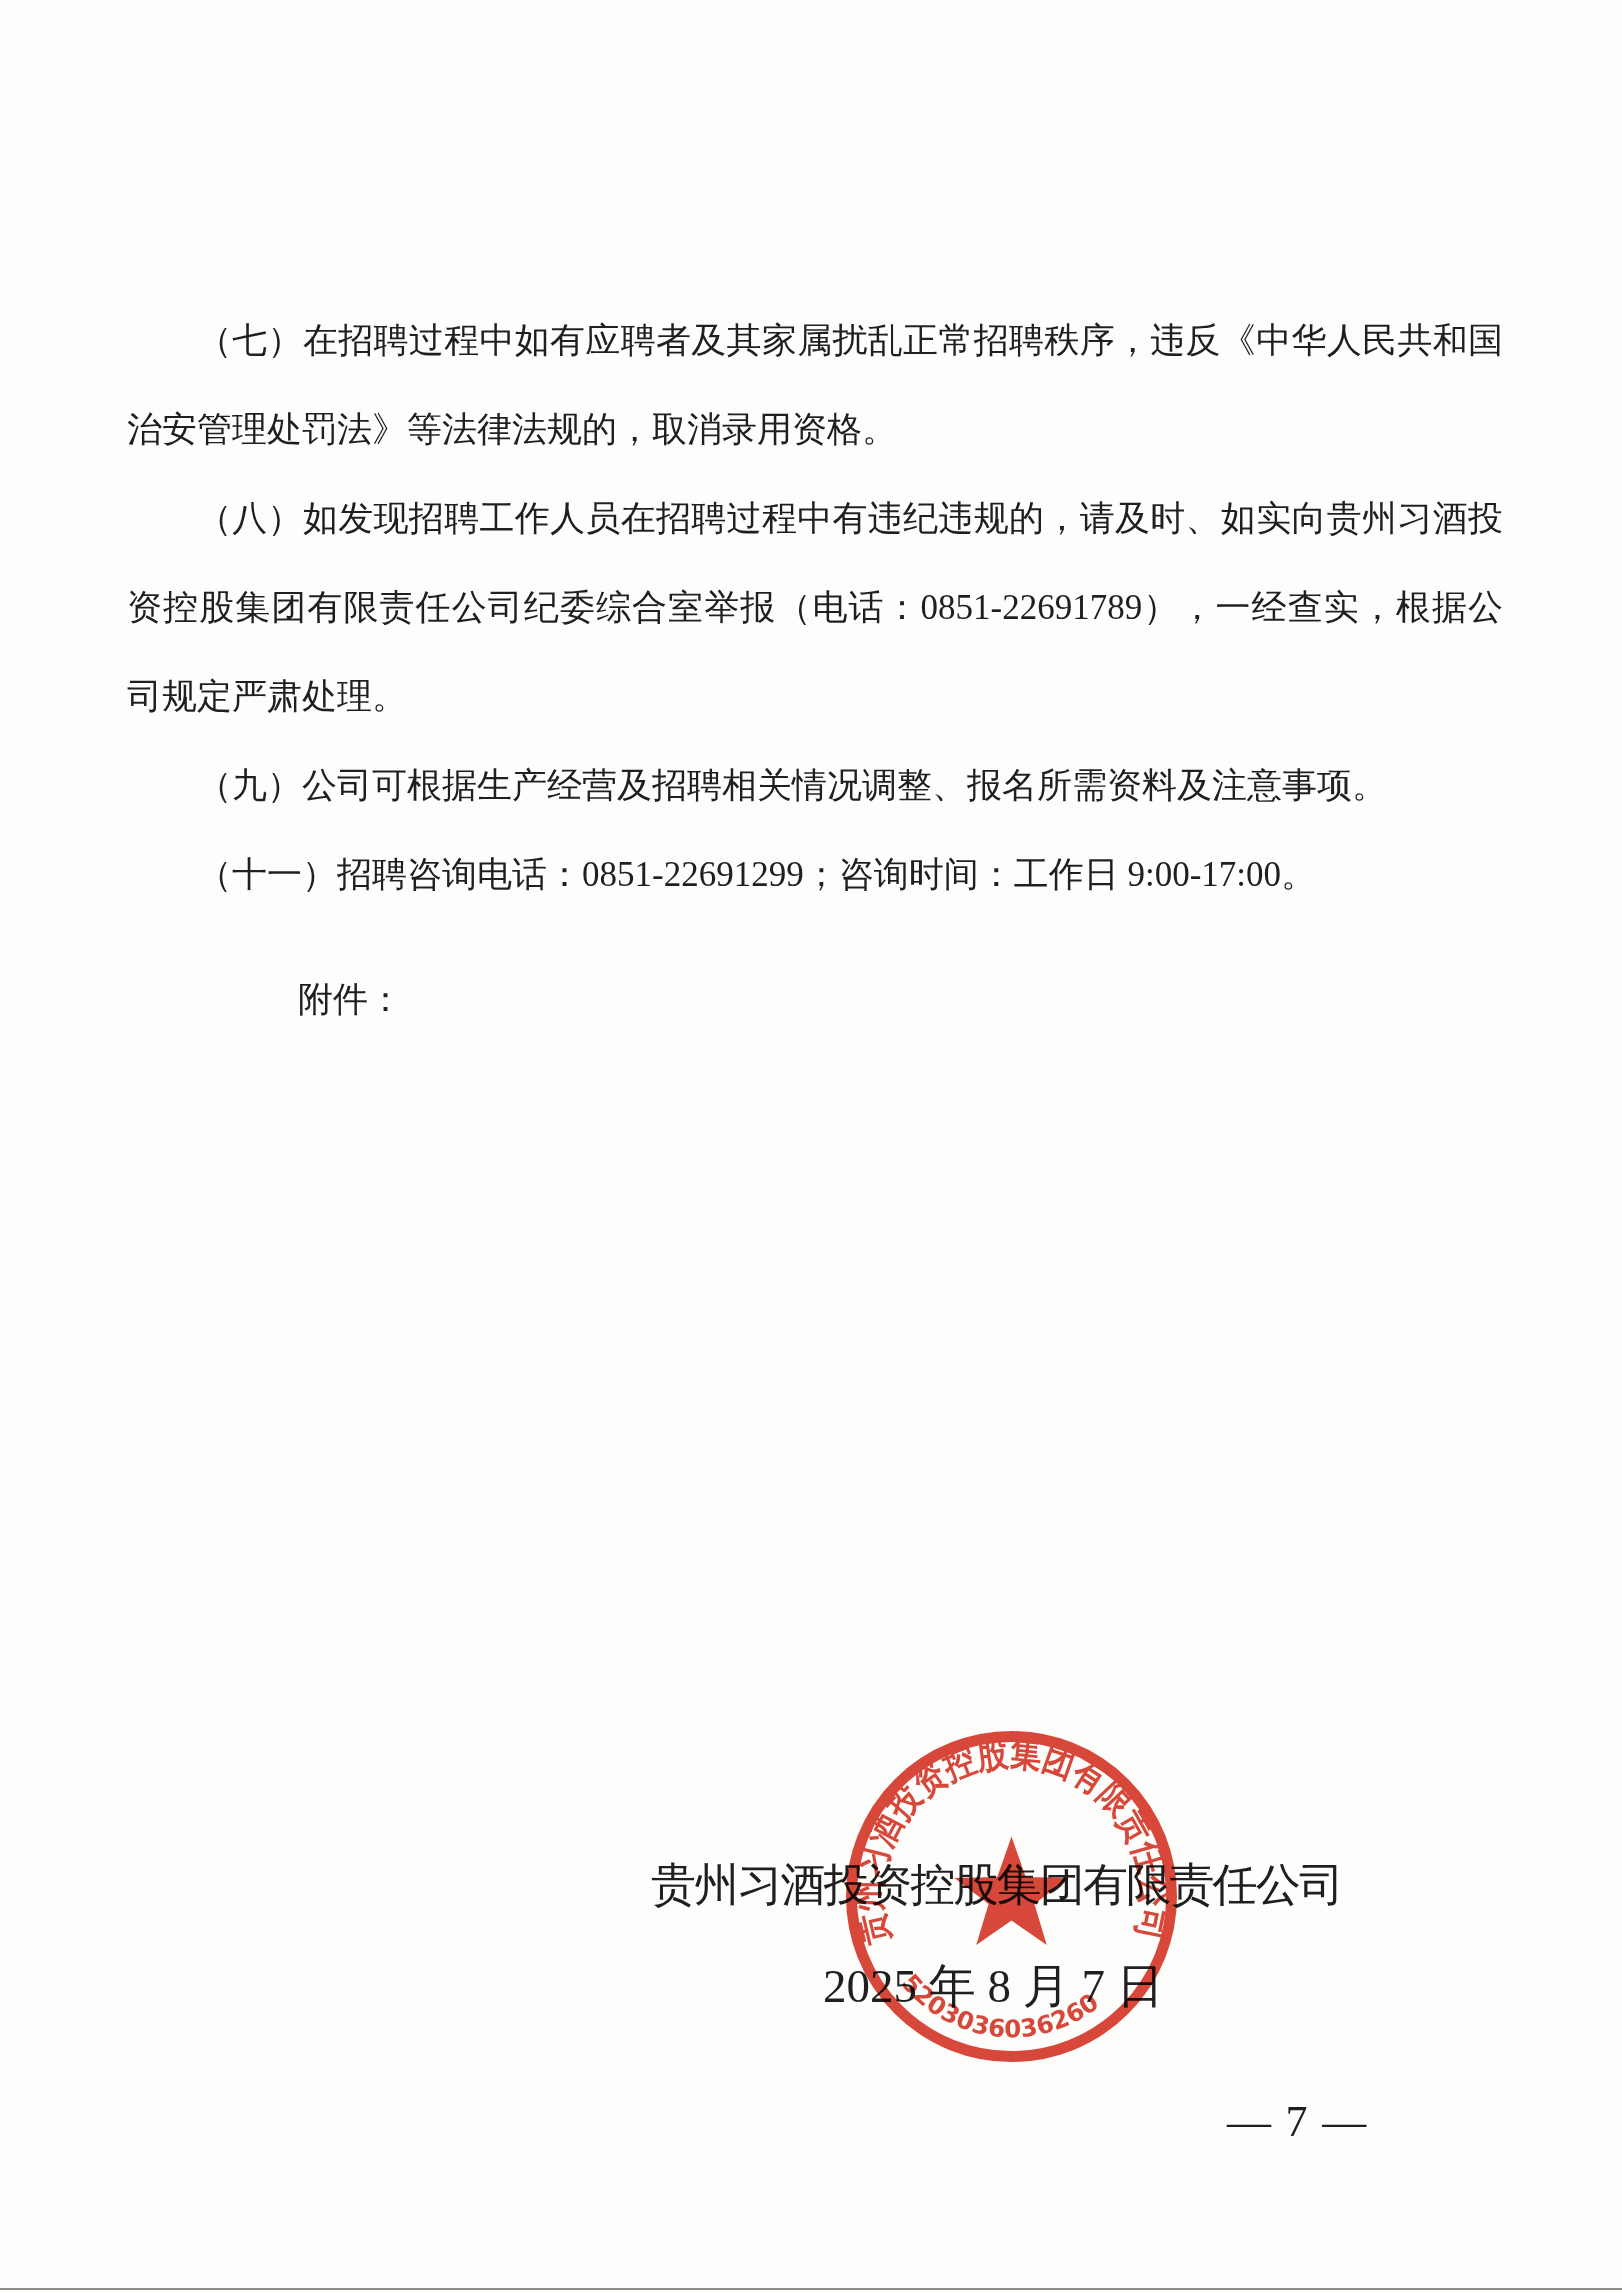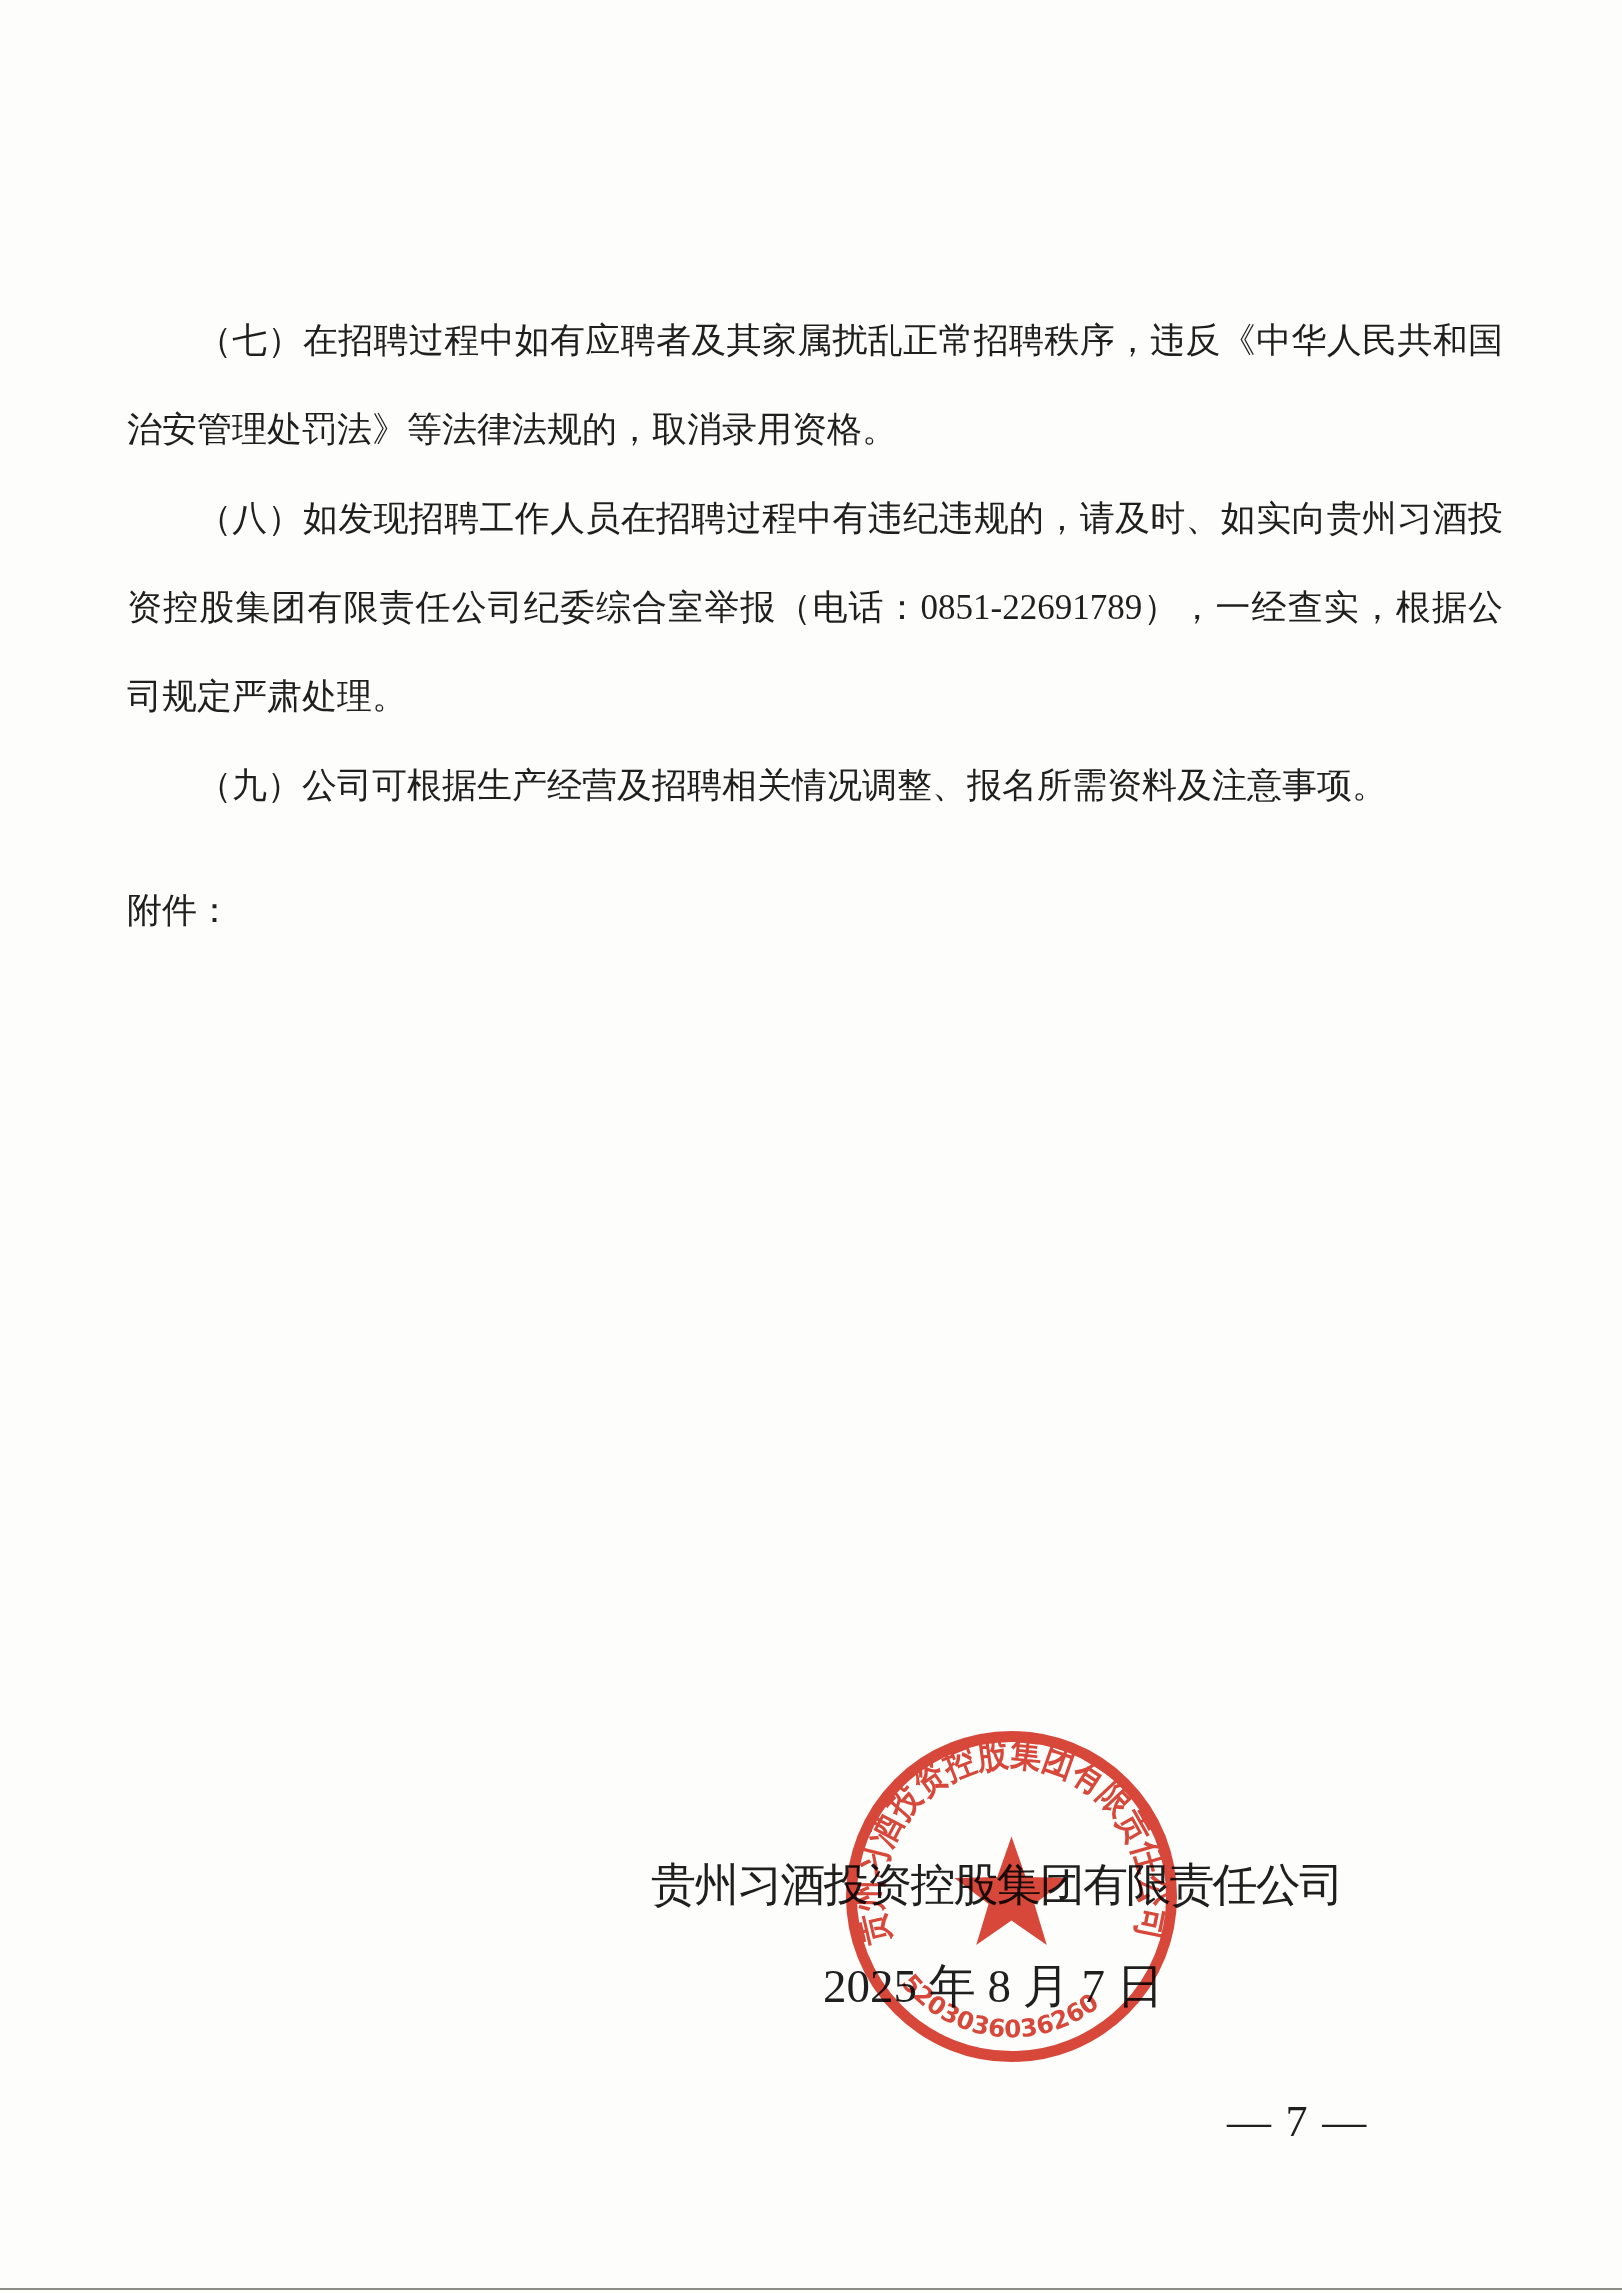--- a/index.html
+++ b/index.html
@@ -19,20 +19,21 @@
     top:296px; left:127px; width:1376px;
     font-size:35px;
     line-height:89px;
     text-align:justify;
     text-justify:inter-ideograph;
   }
   .content p { text-indent:2em; margin:0; }
   .attachments {
     display:flex;
     margin-top:31px;
+    margin-left:171px;
     line-height:99px;
     text-align:left;
     flex-direction:column;
   }
   .att-label { flex:0 0 auto; white-space:nowrap; }
   .att-items { flex:0 0 auto; }
   .sig-company {
     position:absolute; top:1855px; left:651px;
     font-size:45px; letter-spacing:-1.8px; white-space:nowrap;
   }
@@ -61,20 +62,21 @@
 </style>
 </head>
 <body>
 
 <div class="page">
 
   <div class="content">
     <p>（七）在招聘过程中如有应聘者及其家属扰乱正常招聘秩序，违反《中华人民共和国治安管理处罚法》等法律法规的，取消录用资格。</p>
     <p>（八）如发现招聘工作人员在招聘过程中有违纪违规的，请及时、如实向贵州习酒投资控股集团有限责任公司纪委综合室举报（电话：0851-22691789），一经查实，根据公司规定严肃处理。</p>
     <p>（九）公司可根据生产经营及招聘相关情况调整、报名所需资料及注意事项。</p>
+    <p>（十一）招聘咨询电话：0851-22691299；咨询时间：工作日 9:00-17:00。</p>
 
     <div class="attachments">
       <span class="att-label">附件：</span>
     </div>
   </div>
 
   <div class="sig-company">贵州习酒投资控股集团有限责任公司</div>
   <div class="sig-date">2025 年 8 月 7 日</div>
 
   <svg class="seal" viewBox="-204 -204 408 408" xmlns="http://www.w3.org/2000/svg">

